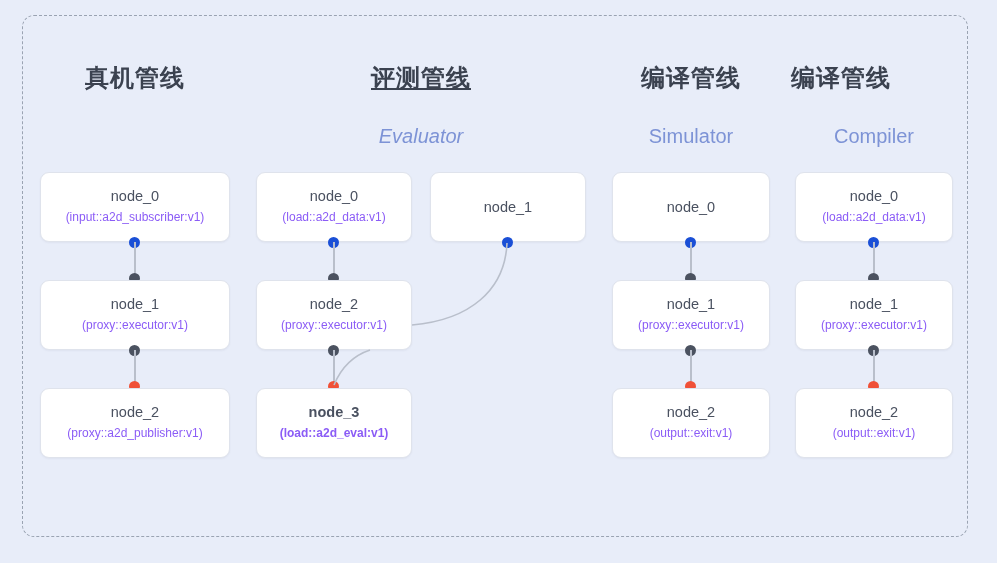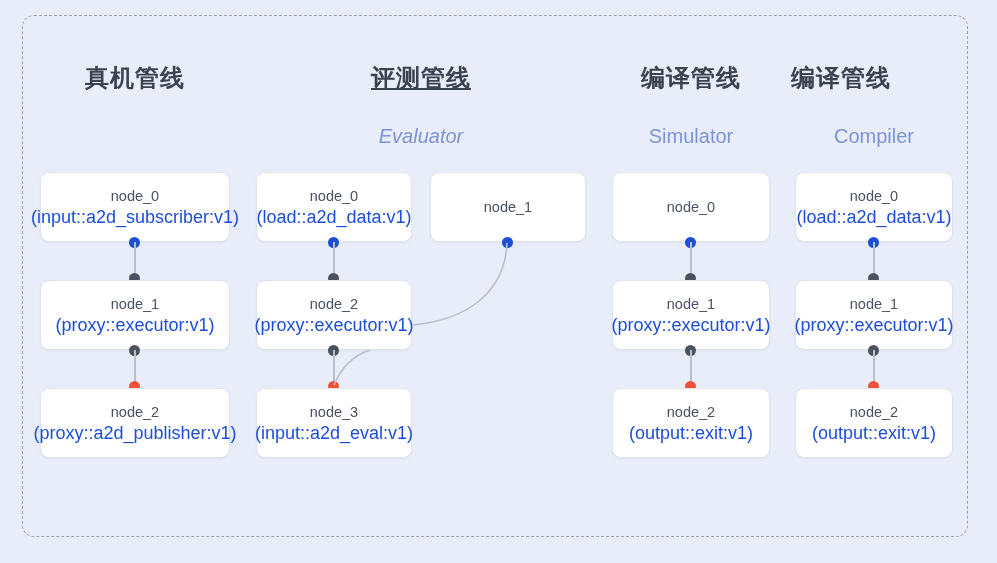--- a/index.html
+++ b/index.html
@@ -50,22 +50,22 @@
     align-items:center;
     justify-content:center;
     box-shadow:0 1px 2px rgba(30,40,70,0.05);
   }
   .node-title{
     font-size:14.5px;
     color:#4a5160;
     line-height:21px;
   }
   .node-sub{
-    font-size:18px;
-    color:#1d4ed8;
+    font-size:12px;
+    color:#8b5cf6;
     line-height:21px;
     white-space:nowrap;
   }
   .port{
     position:absolute;
     width:11px;height:11px;
     border-radius:50%;
     box-sizing:border-box;
   }
   .port-blue{background:#1a4fd6;}
@@ -130,23 +130,23 @@
   <div class="port port-blue" style="left:502px;top:237px;"></div>
 
   <div class="node" style="left:256px;top:280px;width:156px;height:70px;">
     <div class="node-title">node_2</div>
     <div class="node-sub">(proxy::executor:v1)</div>
   </div>
   <div class="port port-dark" style="left:328px;top:345px;"></div>
   <div class="edge" style="left:332.5px;top:350px;height:36px;"></div>
   <div class="port port-red" style="left:328px;top:381px;"></div>
 
-  <div class="node" style="left:256px;top:388px;width:156px;height:70px;">
+  <div class="node" style="left:256px;top:388px;width:156px;height:70px;font-weight:bold;">
     <div class="node-title">node_3</div>
-    <div class="node-sub">(input::a2d_eval:v1)</div>
+    <div class="node-sub">(load::a2d_eval:v1)</div>
   </div>
 
   <div class="col-title" style="left:612px;top:62px;width:158px;">编译管线</div>
   <div class="col-sub" style="left:612px;top:125px;width:158px;">Simulator</div>
 
   <div class="node" style="left:612px;top:172px;width:158px;height:70px;">
     <div class="node-title">node_0</div>
   </div>
   <div class="port port-blue" style="left:685px;top:237px;"></div>
   <div class="edge" style="left:689.5px;top:242px;height:36px;"></div>

